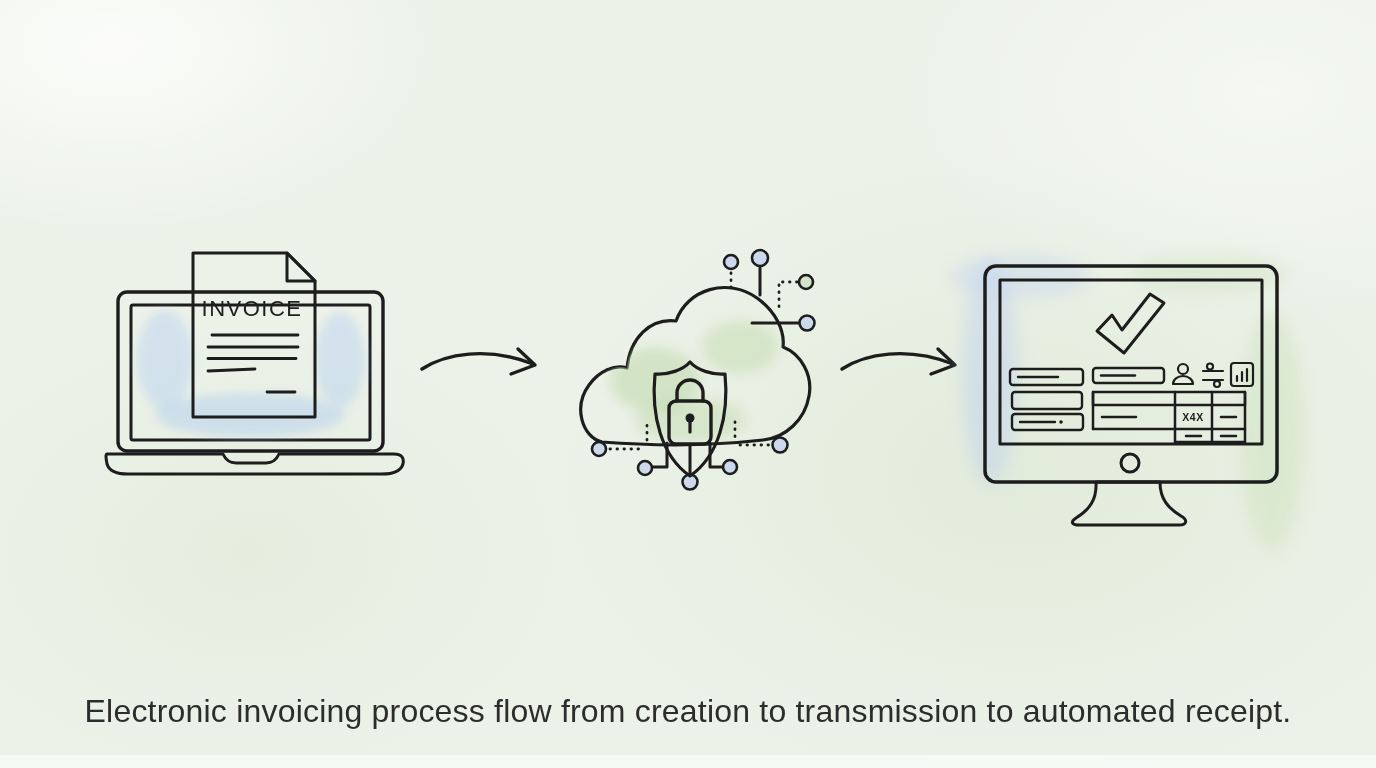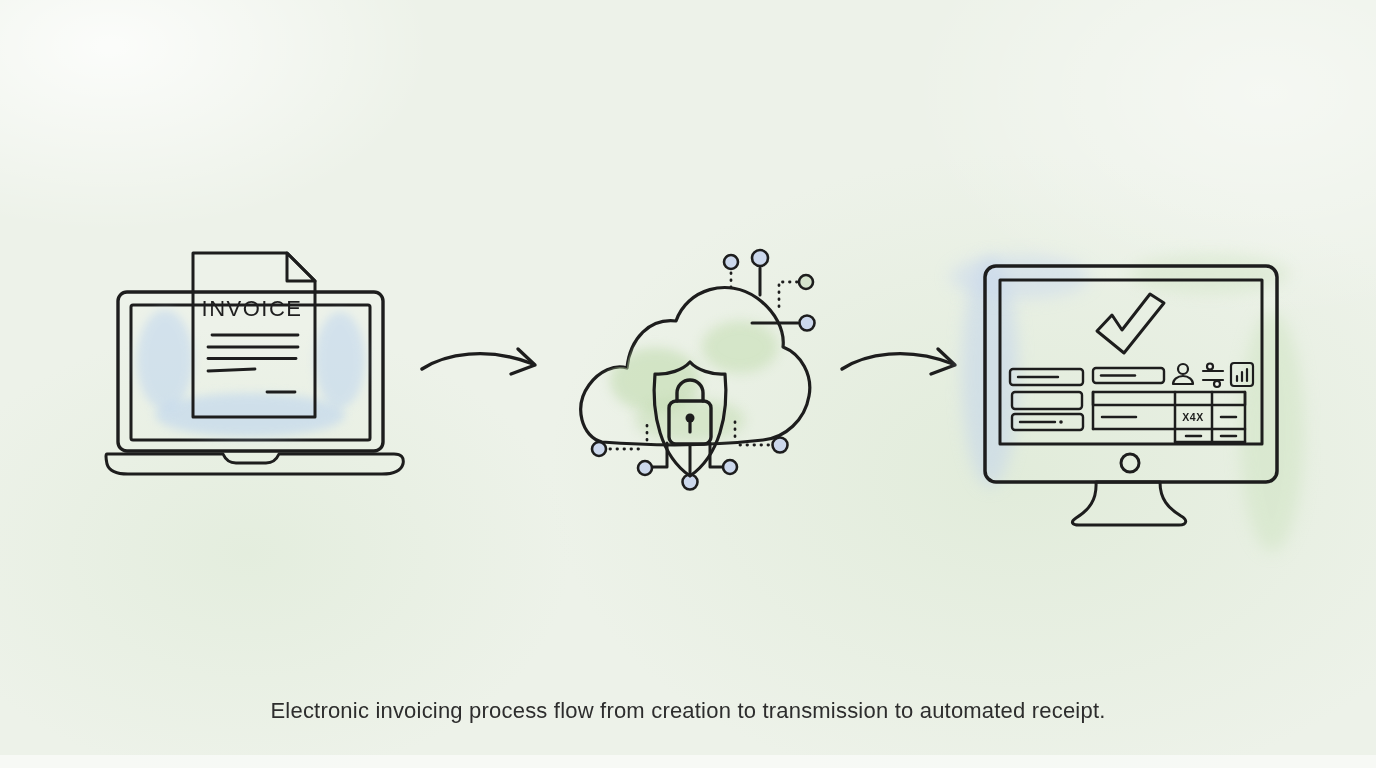--- a/index.html
+++ b/index.html
@@ -19,21 +19,21 @@
       radial-gradient(ellipse 540px 380px at 18% 72%, rgba(213,230,204,.38), rgba(213,230,204,0) 60%),
       var(--background);
   }
   .stage::after{
     content:"";position:absolute;left:0;right:0;bottom:0;height:13px;
     background:rgba(255,255,255,.55);
   }
   .fig{position:absolute;}
   .caption{
     position:absolute;left:0;top:694px;width:100%;
-    text-align:center;font-size:22px;line-height:34px;
+    text-align:center;font-size:32px;line-height:34px;
     color:var(--caption-color);letter-spacing:.2px;
   }
   svg{display:block;overflow:visible;}
   .ink{stroke:var(--ink);fill:none;stroke-linecap:round;stroke-linejoin:round;}
   .dot{stroke:var(--ink);fill:none;stroke-linecap:round;stroke-dasharray:.5 6.5;}
 </style>
 </head>
 <body>
 
 <div class="stage">

